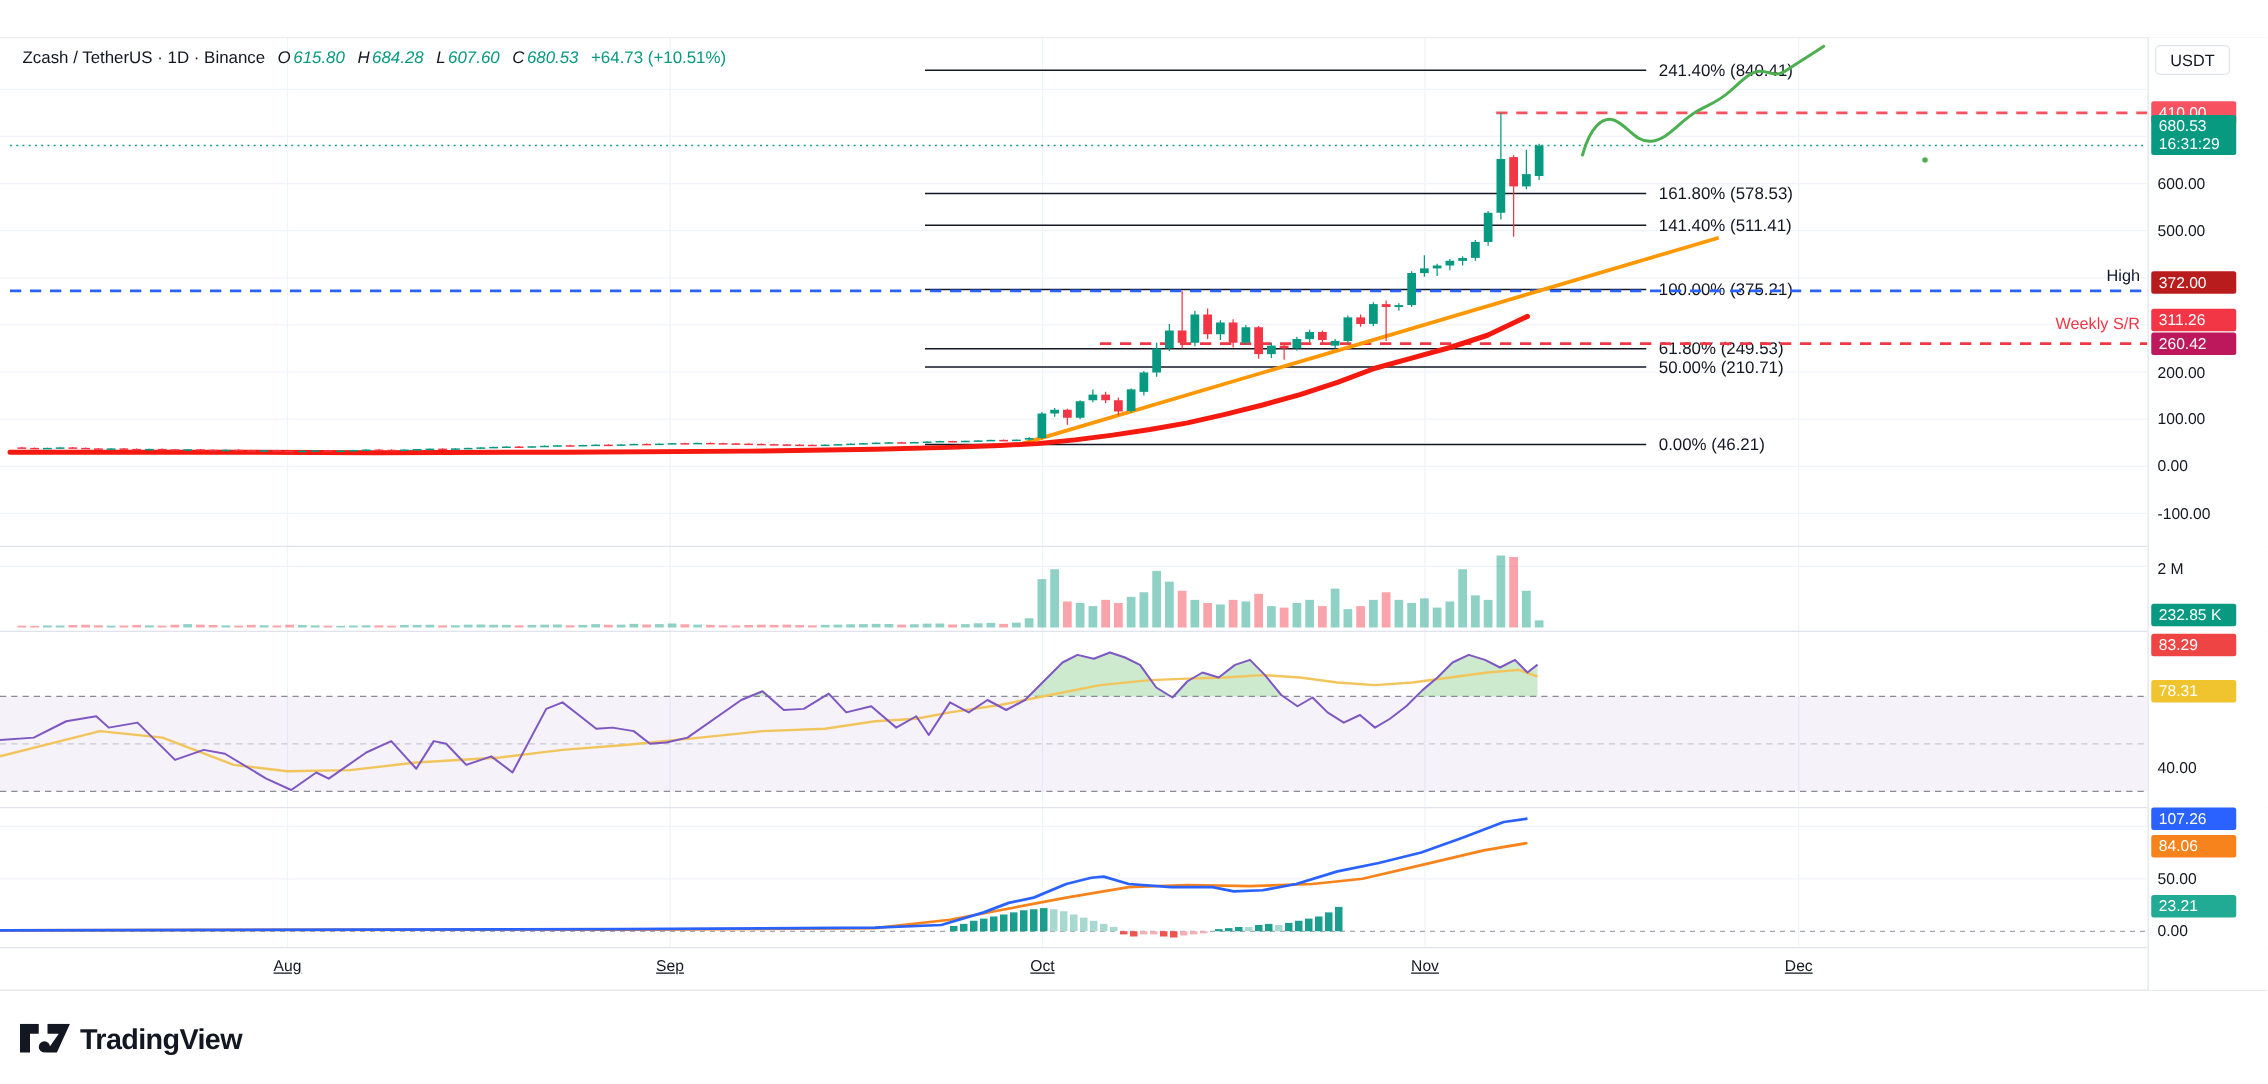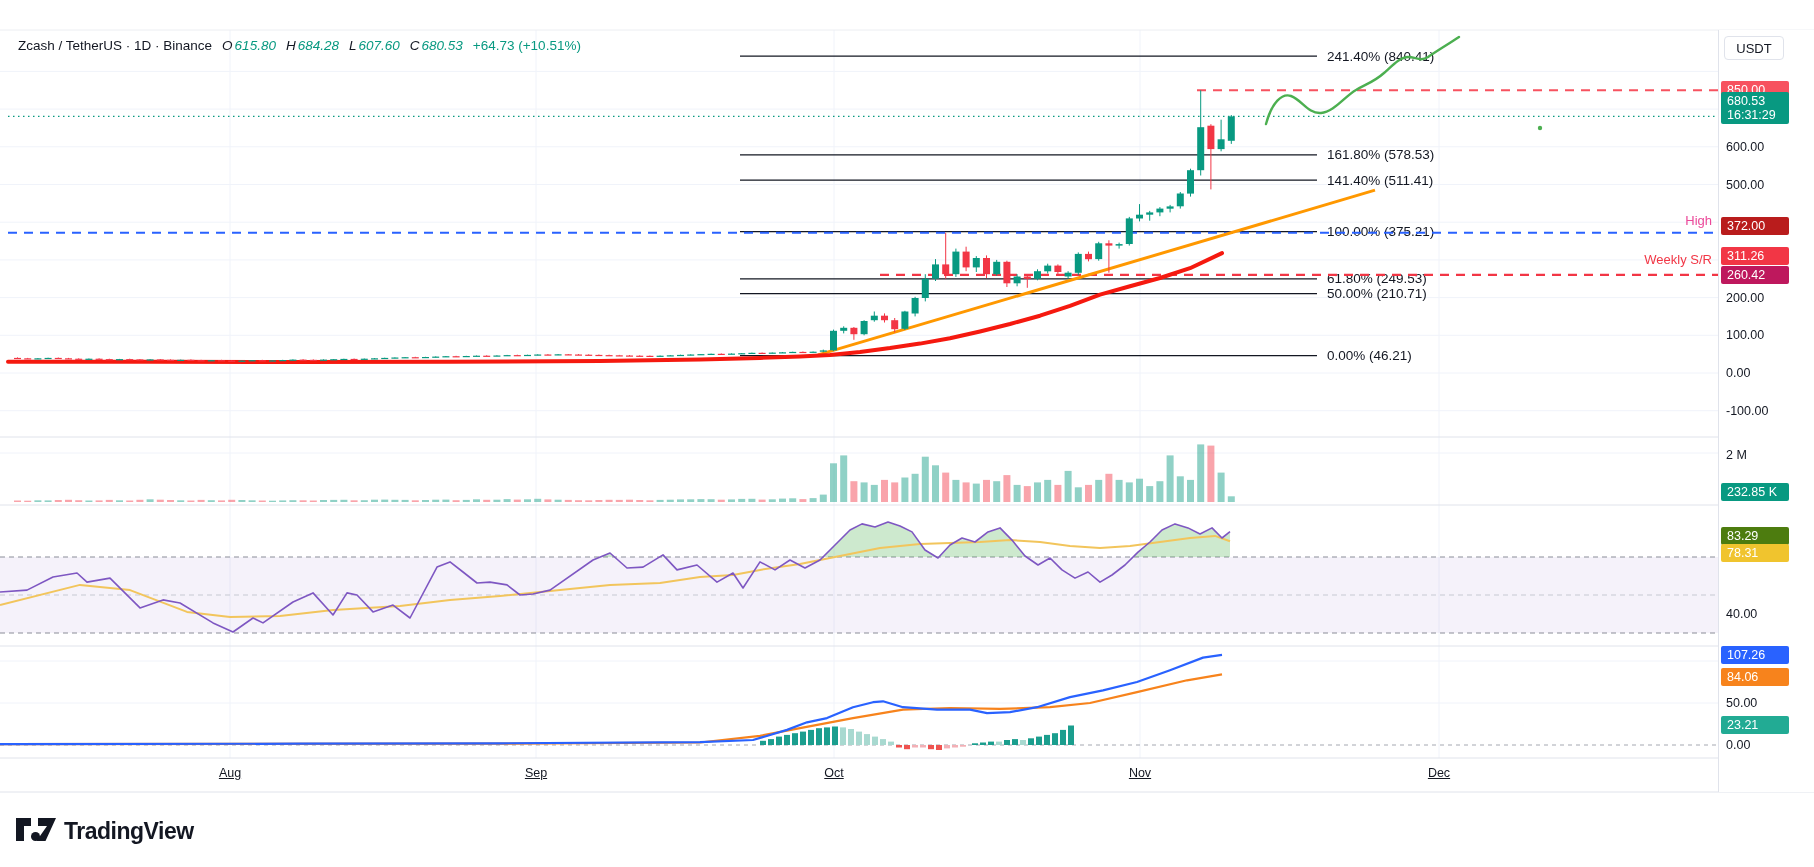--- a/index.html
+++ b/index.html
@@ -12,21 +12,21 @@
   .legend{left:18px;top:38px;font-size:13.5px;}
   .legend span{margin-right:2px;}
   .legend .grp{margin-right:8px;font-style:italic;}
   .usdt{left:1724px;top:36px;width:58px;height:22px;border:1px solid #e0e3eb;border-radius:4px;
         background:#fff;font-size:13px;display:flex;align-items:center;justify-content:center;cursor:pointer;}
   .tick{left:1726px;font-size:12.5px;color:#131722;transform:translateY(-50%);}
   .plabel{left:1721px;min-width:56px;padding:2px 6px;border-radius:2px;color:#fff;font-size:12.5px;
           transform:translateY(-50%);text-align:left;line-height:14px;}
   .mon{font-size:12.5px;color:#131722;transform:translateX(-50%);top:766px;text-decoration:underline;}
   .annot{font-size:13px;transform:translateY(-50%);text-align:right;right:102px;}
-  .logo{left:16px;top:818px;display:flex;align-items:flex-start;gap:8px;}
+  .logo{left:16px;top:818px;display:flex;align-items:flex-end;gap:8px;}
   .logo .lt{font-size:23px;font-weight:700;letter-spacing:-0.5px;color:#131722;}
   .scalecol{left:1718px;top:30px;width:96px;height:762px;background:#fff;border-left:1px solid #e0e3eb;}
 </style>
 </head>
 <body>
 
 <div id="stage">
   <svg id="chart" width="1814" height="867">
       <rect width="1814" height="867" fill="#ffffff"></rect>
       <line x1="230" y1="30" x2="230" y2="758" stroke="#f0f3fa" stroke-width="1"></line>
@@ -500,39 +500,39 @@
       <div class="abs tick" style="top:335px">100.00</div>
       <div class="abs tick" style="top:373px">0.00</div>
       <div class="abs tick" style="top:411px">-100.00</div>
       <div class="abs tick" style="top:455px">2 M</div>
       <div class="abs tick" style="top:614px">40.00</div>
       <div class="abs tick" style="top:703px">50.00</div>
       <div class="abs tick" style="top:745px">0.00</div>
     </div>
   <div id="plabels">
       <div class="abs plabel" style="top:90px;background:#f7525f">
-        <div>850.00</div>
+        <div>410.00</div>
       </div>
       <div class="abs plabel" style="top:108px;background:#089981">
         <div>680.53</div>
         <div>16:31:29</div>
       </div>
       <div class="abs plabel" style="top:226px;background:#b91c1c">
         <div>372.00</div>
       </div>
       <div class="abs plabel" style="top:256px;background:#f23645">
         <div>311.26</div>
       </div>
       <div class="abs plabel" style="top:275px;background:#be185d">
         <div>260.42</div>
       </div>
       <div class="abs plabel" style="top:492px;background:#089981">
         <div>232.85 K</div>
       </div>
-      <div class="abs plabel" style="top:536px;background:#4d7c0f">
+      <div class="abs plabel" style="top:516px;background:#ef4444">
         <div>83.29</div>
       </div>
       <div class="abs plabel" style="top:553px;background:#f0c42e">
         <div>78.31</div>
       </div>
       <div class="abs plabel" style="top:655px;background:#2962ff">
         <div>107.26</div>
       </div>
       <div class="abs plabel" style="top:677px;background:#f7831c">
         <div>84.06</div>
@@ -545,21 +545,21 @@
       <div class="abs mon" style="left:230px">Aug</div>
       <div class="abs mon" style="left:536px">Sep</div>
       <div class="abs mon" style="left:834px">Oct</div>
       <div class="abs mon" style="left:1140px">Nov</div>
       <div class="abs mon" style="left:1439px">Dec</div>
     </div>
 
   <div class="abs legend" id="legend"><span style="color:#131722;margin-right:10px">Zcash / TetherUS · 1D · Binance</span><span class="grp"><span style="color:#131722">O</span><span style="color:#089981">615.80</span></span><span class="grp"><span style="color:#131722">H</span><span style="color:#089981">684.28</span></span><span class="grp"><span style="color:#131722">L</span><span style="color:#089981">607.60</span></span><span class="grp"><span style="color:#131722">C</span><span style="color:#089981">680.53</span></span><span style="color:#089981">+64.73 (+10.51%)</span></div>
   <div class="abs usdt">USDT</div>
 
-  <div class="abs annot" id="high-annot" style="top: 220px; color: #ec4899; margin-left: 26px;">High</div>
+  <div class="abs annot" id="high-annot" style="top: 220px; color: #0f172a; margin-left: 26px;">High</div>
   <div class="abs annot" id="sr-annot" style="top: 259px; color: rgb(242, 54, 69);">Weekly S/R</div>
 
   <div class="abs logo">
     <svg width="40" height="26" viewBox="0 0 40 26">
       <path d="M0 0 h15 v8 h-7 v15 h-8 z" fill="#131722"></path>
       <circle cx="19.5" cy="18.5" r="4.5" fill="#131722"></circle>
       <path d="M22 0 h18 l-10.5 23 h-9 l10.5-15 h-9 z" fill="#131722"></path>
     </svg>
     <span class="lt">TradingView</span>
   </div>

